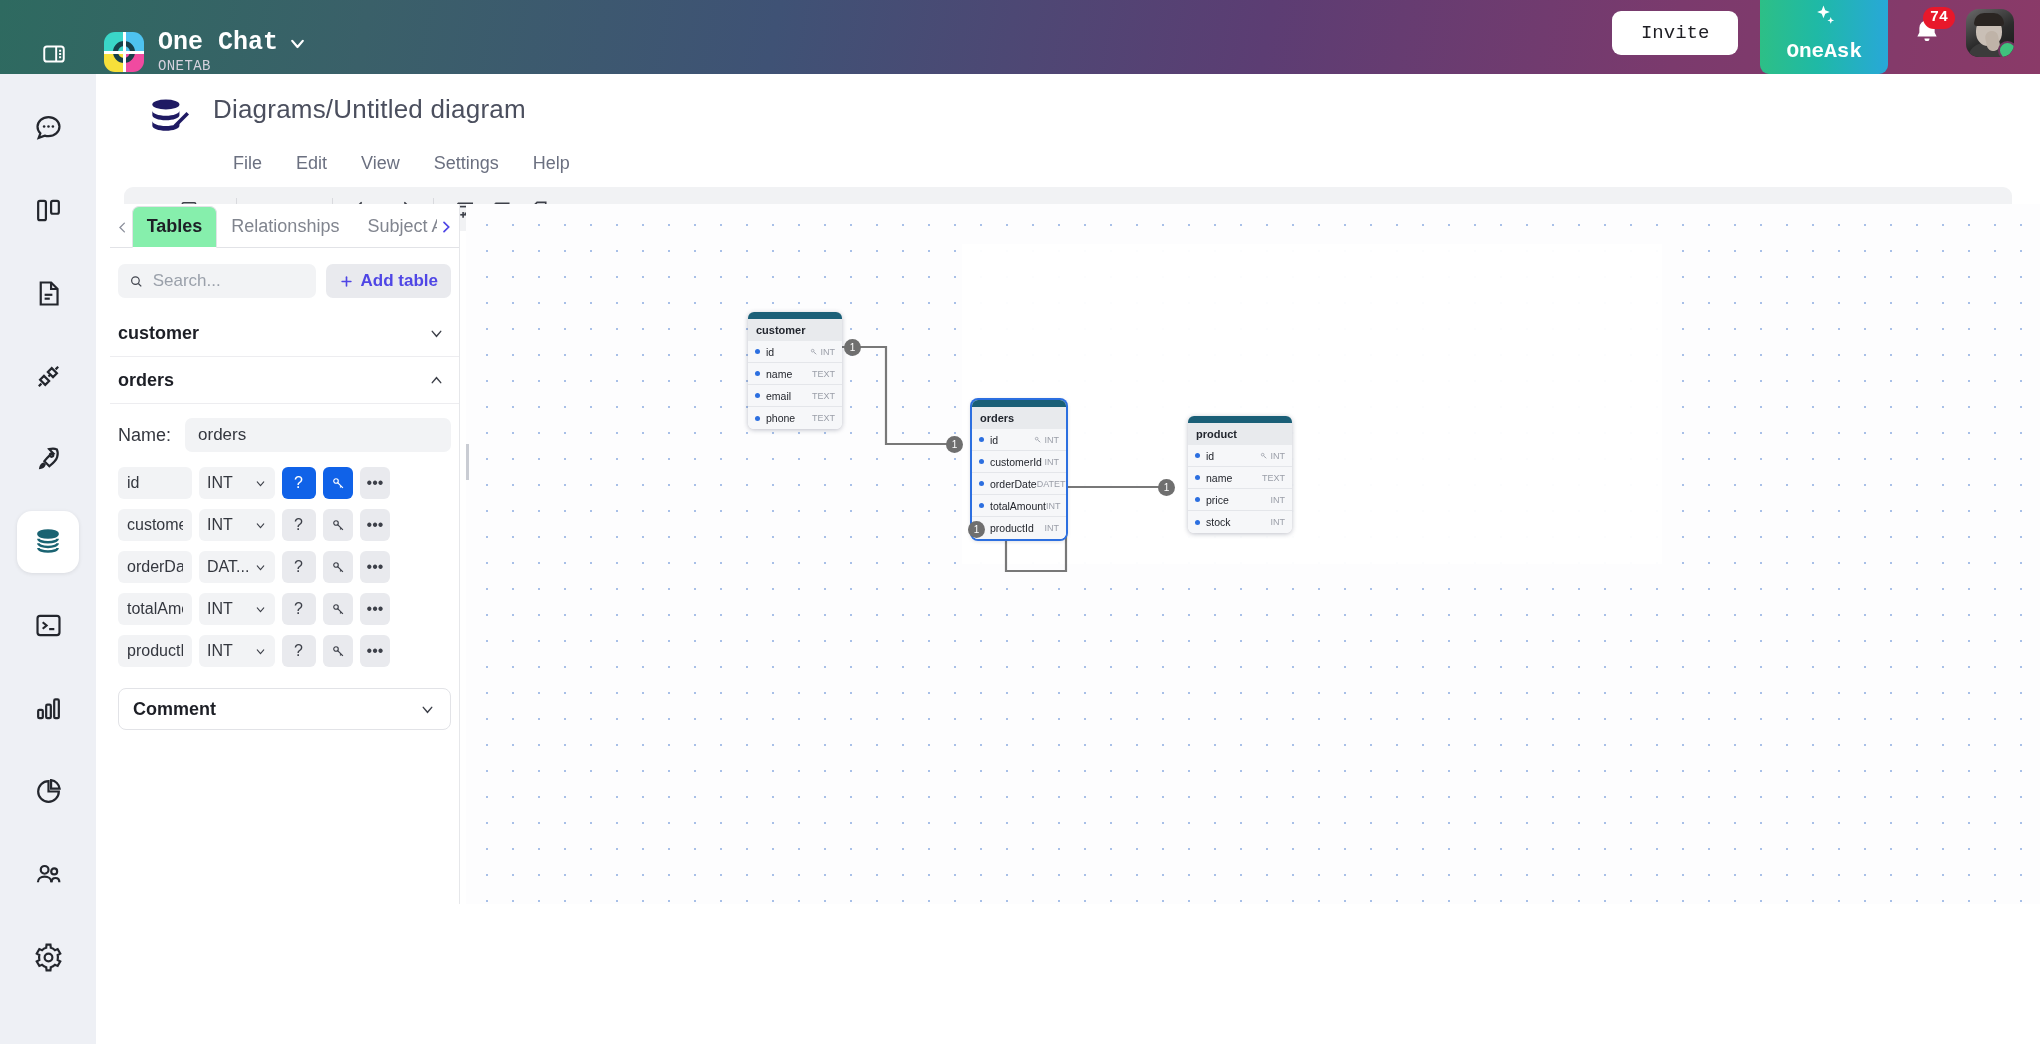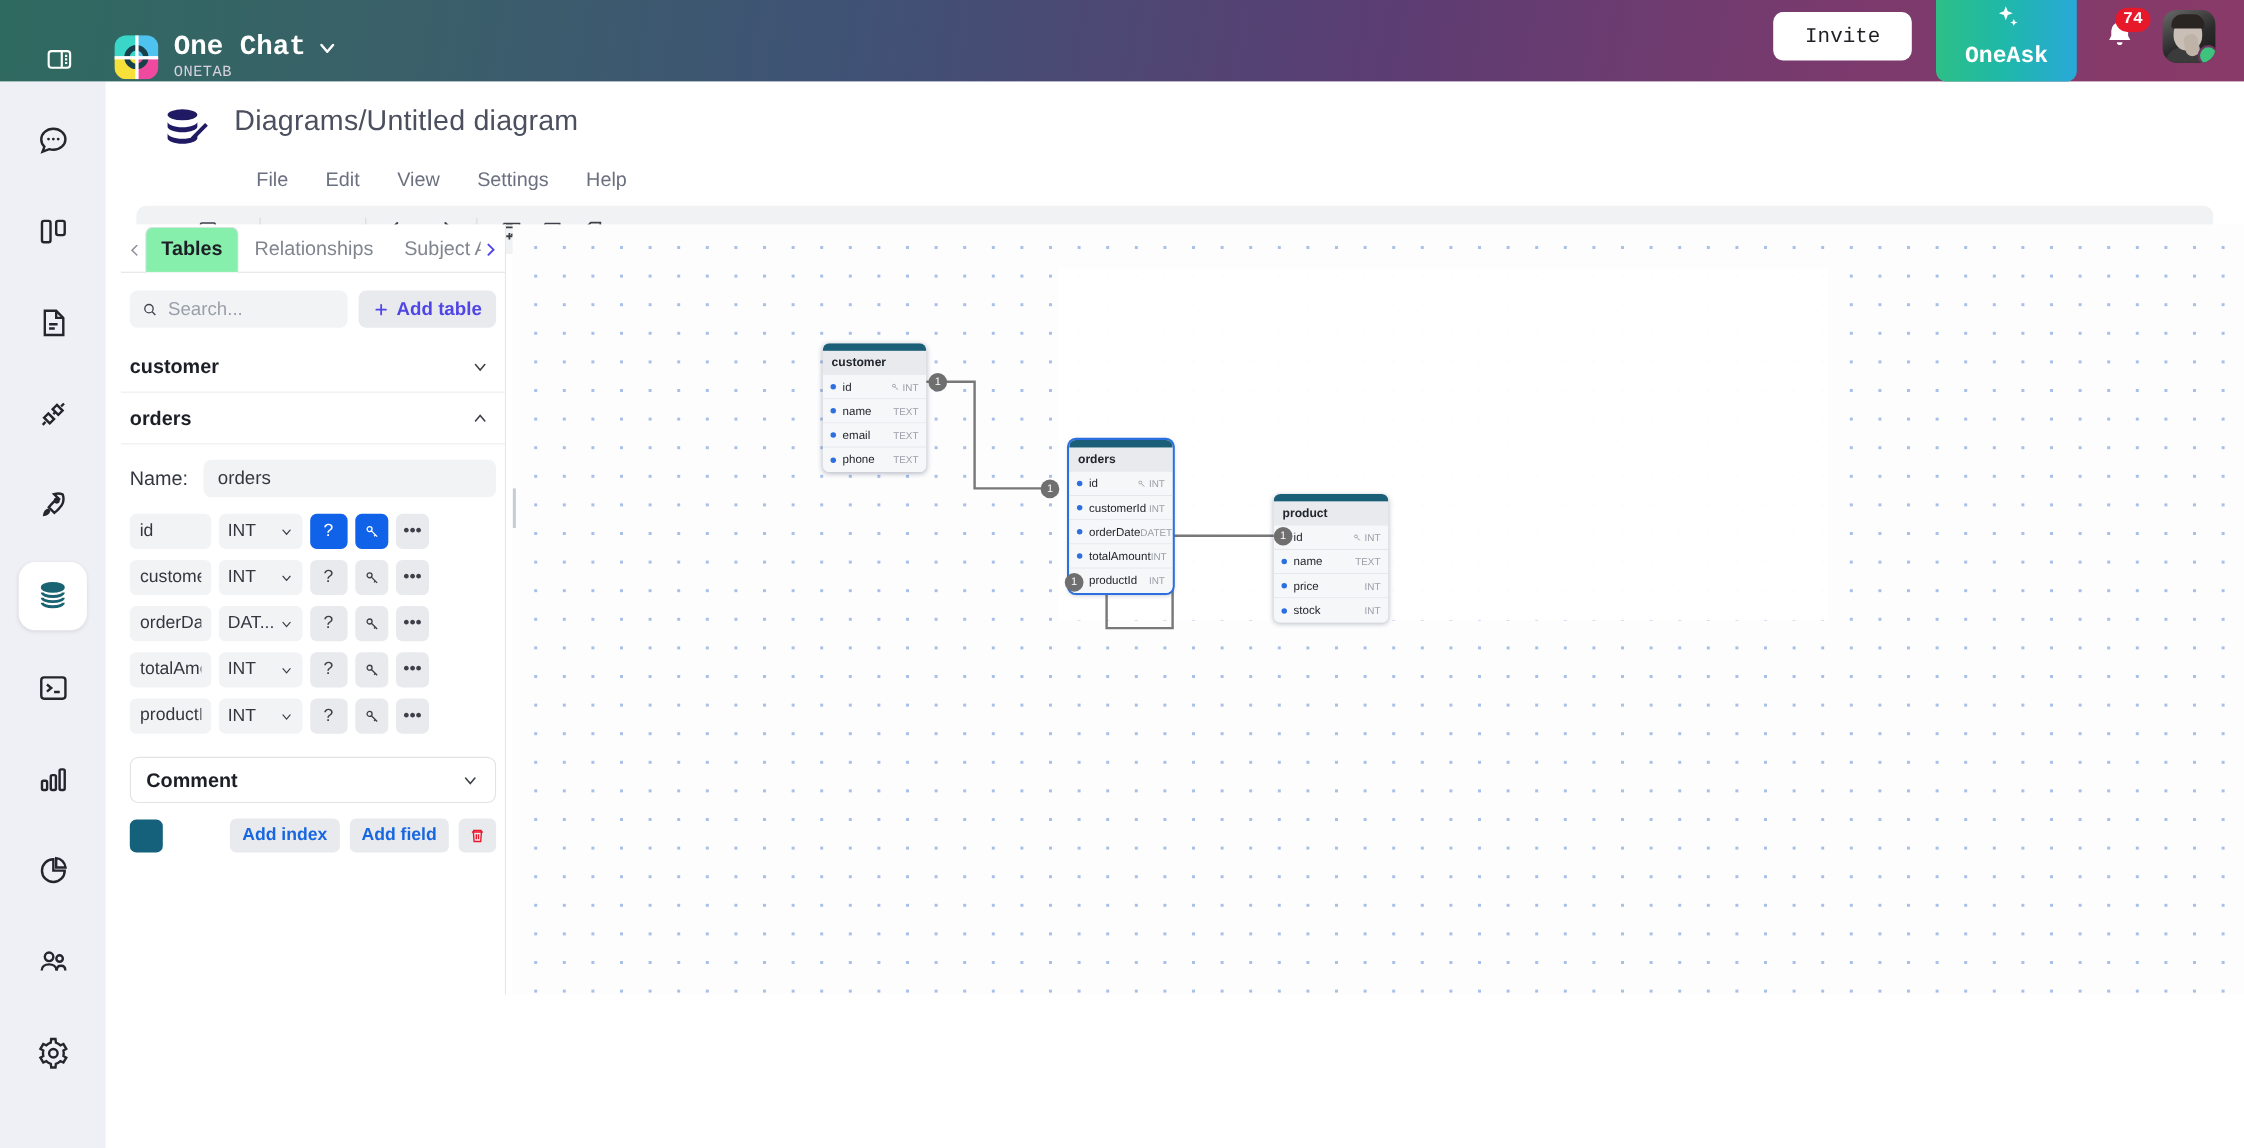--- a/index.html
+++ b/index.html
@@ -635,35 +635,20 @@
       <div class="f-btn">•••</div>
     </div>
 
     <div class="comment-box">
       <span class="comment-lbl">Comment</span>
       <svg width="17" height="17" viewBox="0 0 24 24" fill="none" stroke="#3d4049" stroke-width="2" stroke-linecap="round">
           <polyline points="6 9 12 16 18 9"></polyline>
         </svg>
     </div>
 
-    <div class="foot-row">
-      <div class="swatch" style="background:#15607a"></div>
-      <div class="foot-spacer"></div>
-      <button class="foot-btn">Add index</button>
-      <button class="foot-btn">Add field</button>
-      <div class="foot-del">
-        <svg width="16" height="16" viewBox="0 0 24 24" fill="none" stroke="#e8182b" stroke-width="1.9">
-            <polyline points="4.5 6.5 19.5 6.5"></polyline>
-            <path d="M7 6.5V4.5h10v2"></path>
-            <path d="M6.5 6.5l1 13h9l1-13"></path>
-            <line x1="10.5" y1="9.5" x2="10.5" y2="16.5"></line>
-            <line x1="13.5" y1="9.5" x2="13.5" y2="16.5"></line>
-          </svg>
-      </div>
-    </div>
   </div>
 
   <div class="canvas" style="left:370px; top:130px; width:1574px; height:700px;">
     <div class="v-divider"></div>
     <div class="subject-area"></div>
 
     <svg class="links">
       <path d="M376 143 L420 143 L420 240 L487 240" fill="none" stroke="#787878" stroke-width="2.2"></path>
       <path d="M506 325 L540 325 L540 367 L600 367 L600 283 L700 283" fill="none" stroke="#787878" stroke-width="2.2"></path>
     </svg>
@@ -735,21 +720,21 @@
         <span class="er-fname">totalAmount</span>
         <span class="er-type">INT</span>
       </div>
       <div class="er-field">
         <span class="er-dot"></span>
         <span class="er-fname">productId</span>
         <span class="er-type">INT</span>
       </div>
     </div>
 
-    <div class="er" style="left:692px; top:212px; width:104px;margin-top:33px;">
+    <div class="er" style="left:722px; top:212px; width:104px;">
       <div class="er-bar"></div>
       <div class="er-title">product</div>
       <div class="er-field">
         <span class="er-dot"></span>
         <span class="er-fname">id</span>
         <span class="er-type">
           <svg width="8" height="8" viewBox="0 0 24 24" fill="none" stroke="#9a9ea8" stroke-width="2.4">
               <circle cx="8" cy="8" r="4"></circle>
               <line x1="11" y1="11" x2="19" y2="19"></line>
               <line x1="16" y1="16" x2="14" y2="18"></line>

